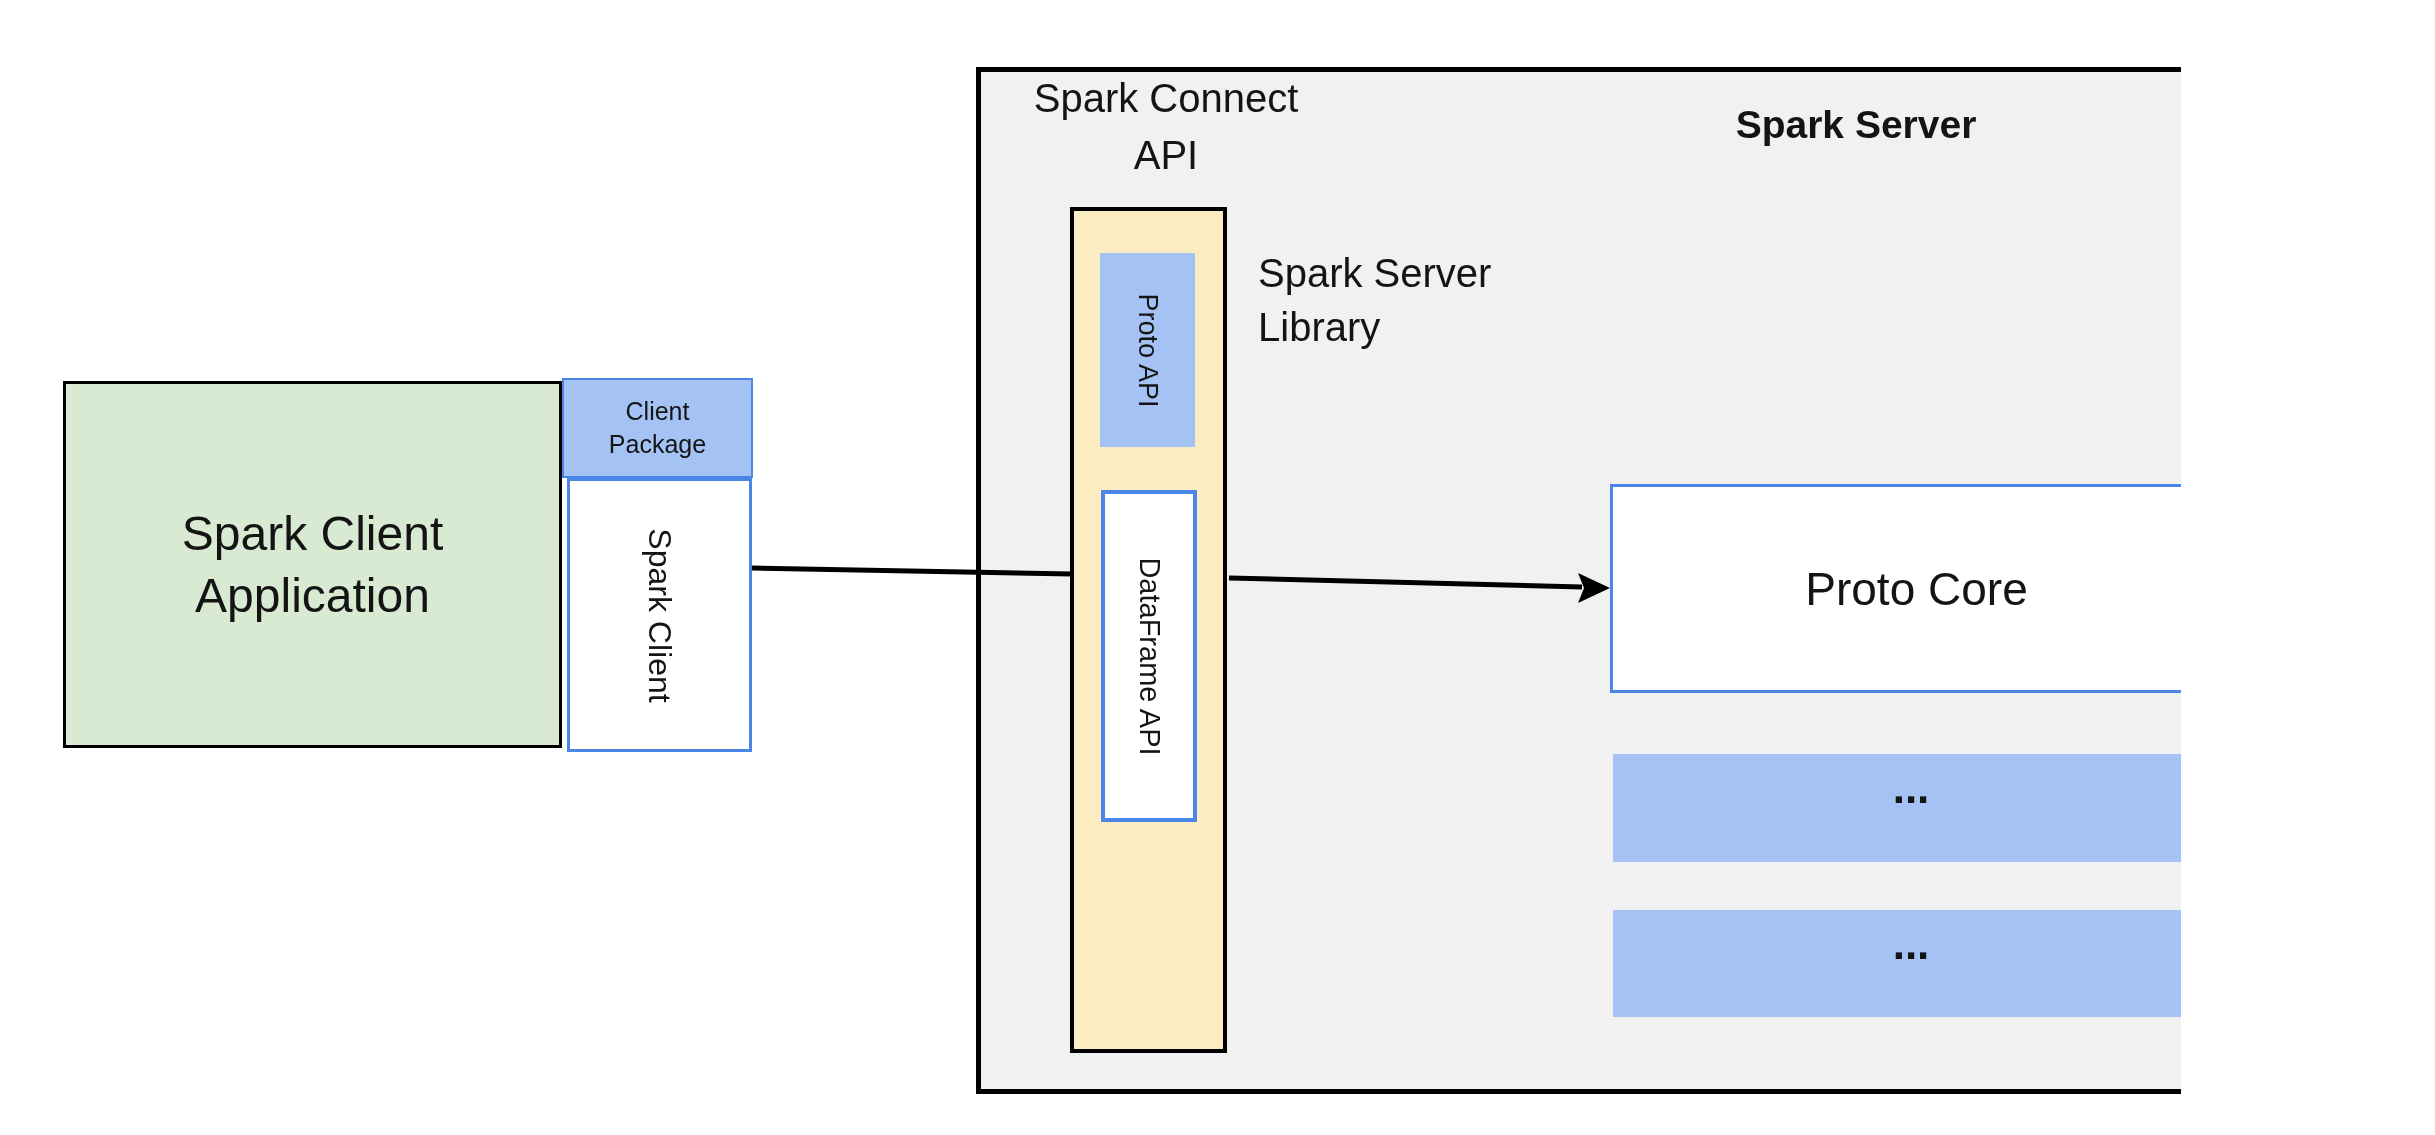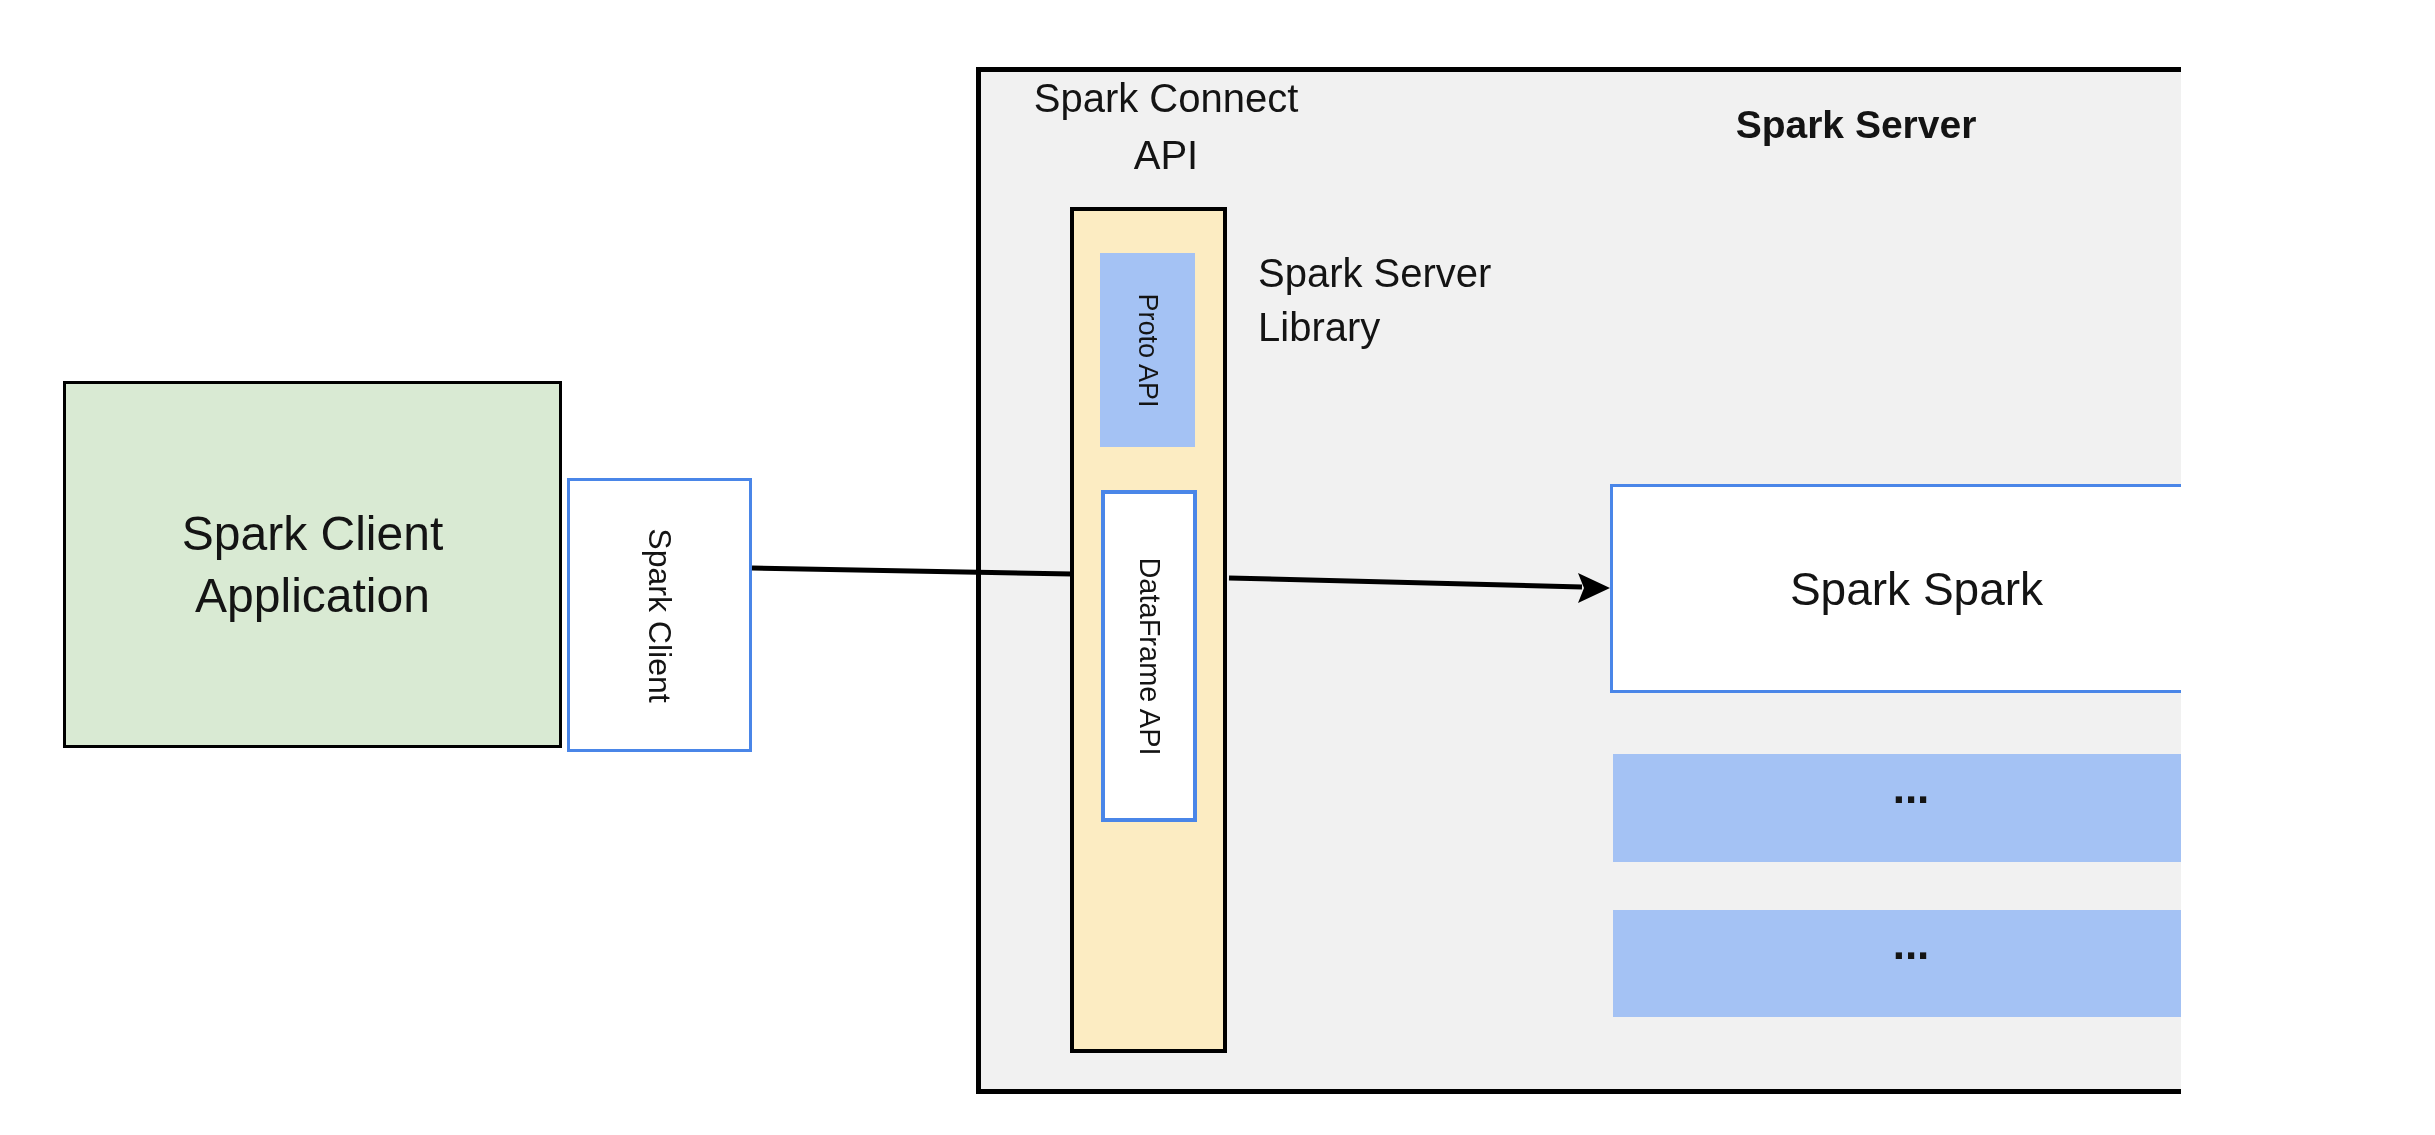--- a/index.html
+++ b/index.html
@@ -68,36 +68,40 @@
   <div class="abs server-panel"></div>
 
   <div class="label connect-api-label pre">Spark Connect
 API</div>
   <div class="label server-title">Spark Server</div>
 
   <div class="box green-box">
     <div class="btext pre">Spark Client
 Application</div>
   </div>
+  <div class="box client-package">
+    <div class="btext pre">Client
+Package</div>
+  </div>
   <div class="box spark-client-box">
     <span class="vtext">Spark Client</span>
   </div>
 
   <div class="abs yellow-col"></div>
   <div class="box proto-box">
     <span class="vtext">Proto API</span>
   </div>
   <div class="box dataframe-box">
     <span class="vtext">DataFrame API</span>
   </div>
   <div class="label server-library-label pre">Spark Server
 Library</div>
 
   <div class="box core-box">
-    <div class="btext">Spark Spark</div>
+    <div class="btext">Proto Core</div>
   </div>
   <div class="box dots-box dots1">
     <div class="dots-text">...</div>
   </div>
   <div class="box dots-box dots2">
     <div class="dots-text">...</div>
   </div>
 
   <svg class="arrows" viewBox="0 0 2435 1135">
     <line x1="752" y1="568" x2="1072" y2="574" stroke-width="5"></line>

